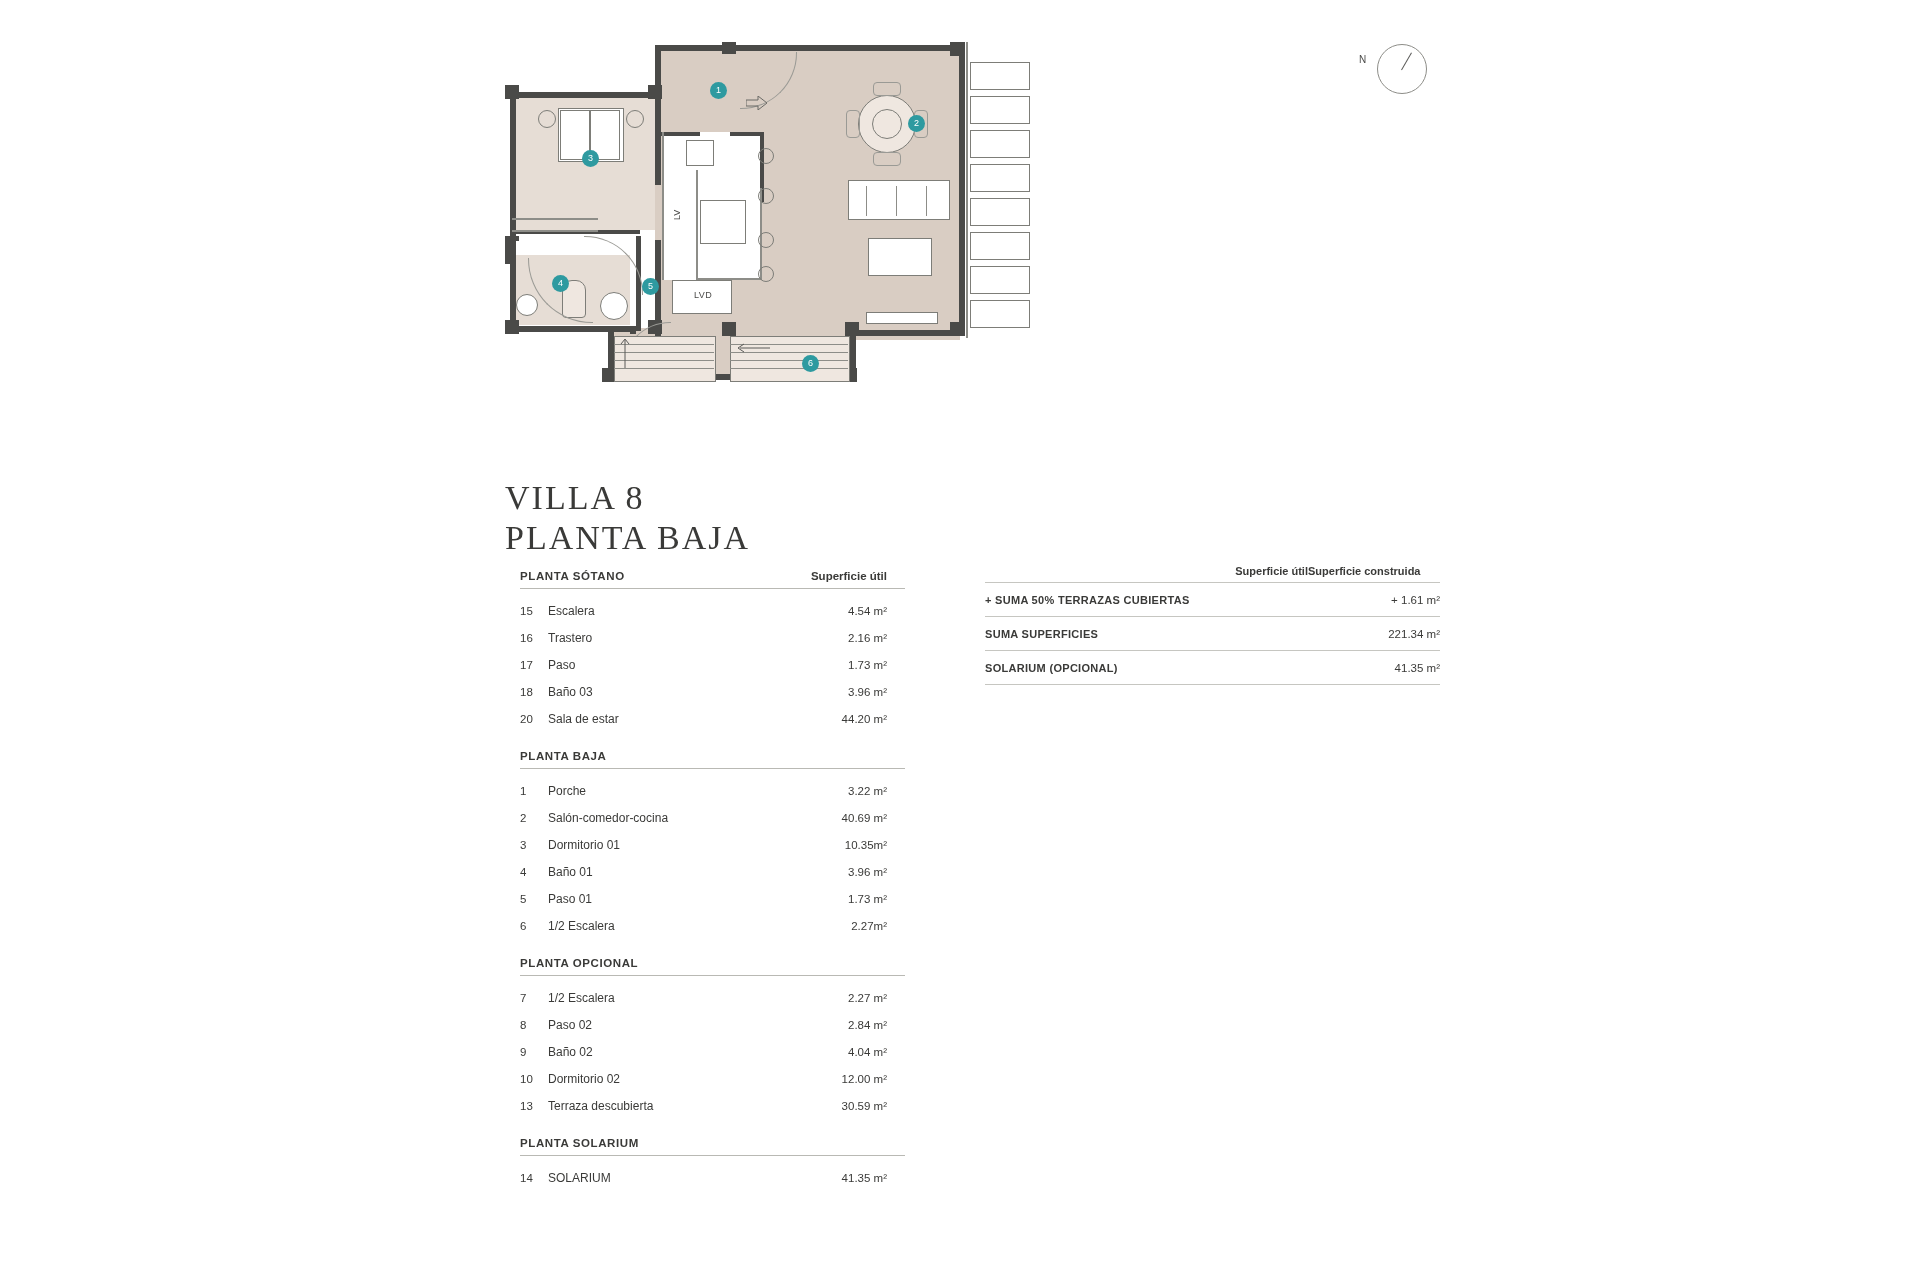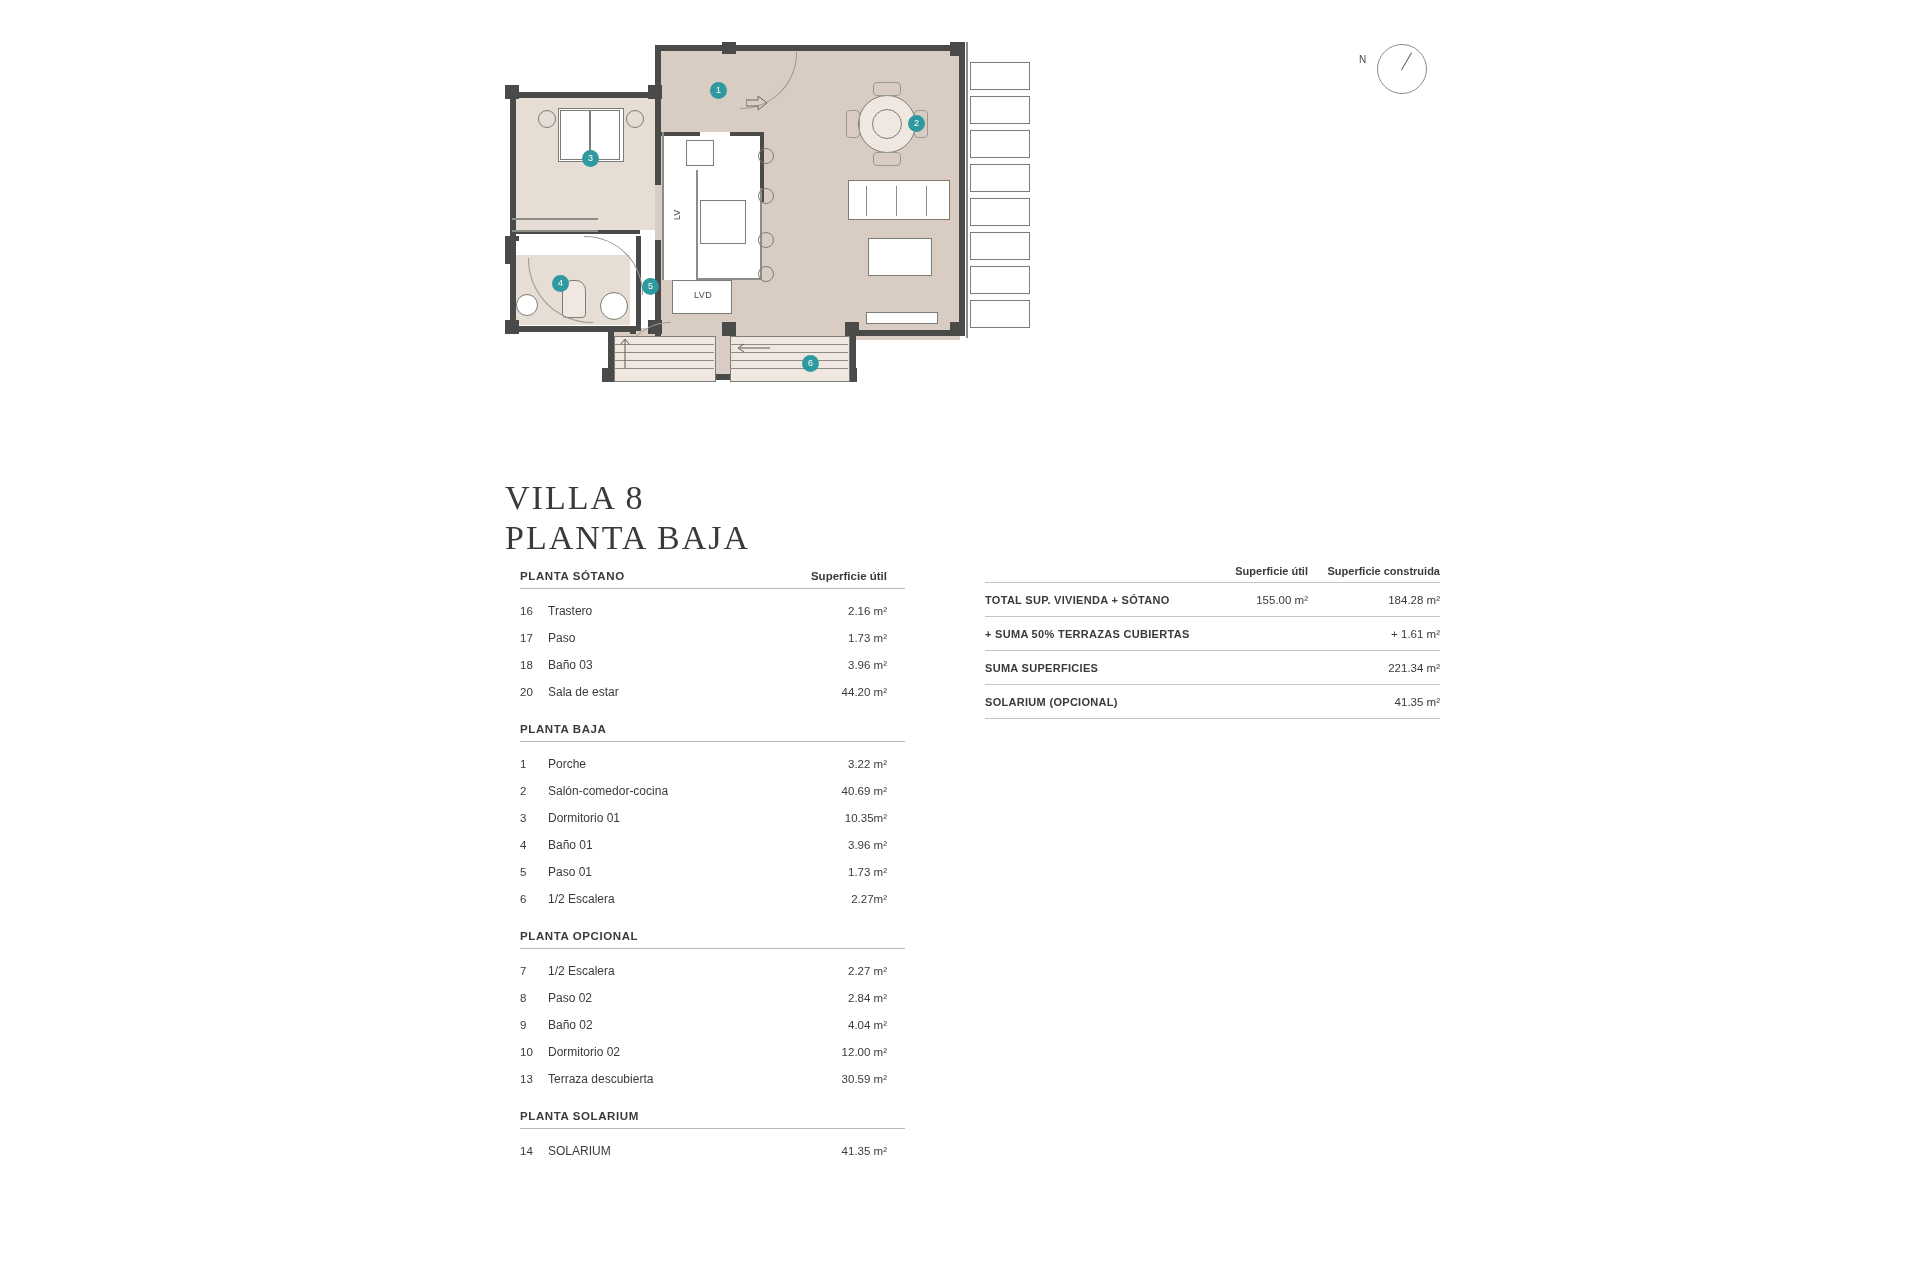--- a/index.html
+++ b/index.html
@@ -55,21 +55,21 @@
   .sec-row .hdr-left{font-size:11.5px;font-weight:bold;letter-spacing:.6px;}
 
   .row{display:flex;align-items:center;height:27px;font-size:12px;}
   .row .num{width:28px;color:#3a3a38;font-size:11.5px;}
   .row .nm{flex:1;color:#3a3a38;font-size:12px;}
   .row .val{width:95px;text-align:right;color:#3a3a38;font-size:11.5px;padding-right:18px;}
 
   
   .r-hdr{display:flex;justify-content:flex-end;font-size:11px;font-weight:bold;color:#3a3a38;padding-bottom:5px;}
   .r-hdr .c1{width:118px;text-align:right;}
-  .r-hdr .c2{width:132px;text-align:right;}
+  .r-hdr .c2{width:132px;text-align:left;}
   .r-row{display:flex;align-items:center;height:33px;border-top:1px solid #c6c6c1;font-size:11.5px;}
   .r-row:last-child{border-bottom:1px solid #c6c6c1;}
   .r-row .lbl{flex:1;font-weight:bold;letter-spacing:.3px;color:#3a3a38;font-size:11px;}
   .r-row .c1{width:118px;text-align:right;color:#3a3a38;font-size:11.5px;}
   .r-row .c2{width:132px;text-align:right;color:#3a3a38;font-size:11.5px;}
 </style>
 </head>
 <body>
 
 <div class="sheet">
@@ -218,20 +218,25 @@
   </div>
 
   <div class="tbl-left">
 
     <div class="hdr-row">
       <div class="hdr-left">PLANTA SÓTANO</div>
       <div class="hdr-right" style="width:95px;padding-right:18px;">Superficie útil</div>
     </div>
     <div style="height:8px"></div>
     <div class="row">
+      <div class="num">15</div>
+      <div class="nm">Escalera</div>
+      <div class="val">4.54 m²</div>
+    </div>
+    <div class="row">
       <div class="num">16</div>
       <div class="nm">Trastero</div>
       <div class="val">2.16 m²</div>
     </div>
     <div class="row">
       <div class="num">17</div>
       <div class="nm">Paso</div>
       <div class="val">1.73 m²</div>
     </div>
     <div class="row">
@@ -320,25 +325,20 @@
       <div class="val">41.35 m²</div>
     </div>
   </div>
 
   <div class="tbl-right">
     <div class="r-hdr">
       <div class="c1">Superficie útil</div>
       <div class="c2">Superficie construida</div>
     </div>
     <div class="r-row">
-      <div class="lbl">TOTAL SUP. VIVIENDA + SÓTANO</div>
-      <div class="c1">155.00  m²</div>
-      <div class="c2">184.28 m²</div>
-    </div>
-    <div class="r-row">
       <div class="lbl">+ SUMA 50% TERRAZAS CUBIERTAS</div>
       <div class="c1"></div>
       <div class="c2">+ 1.61 m²</div>
     </div>
     <div class="r-row">
       <div class="lbl">SUMA SUPERFICIES</div>
       <div class="c1"></div>
       <div class="c2">221.34 m²</div>
     </div>
     <div class="r-row">

